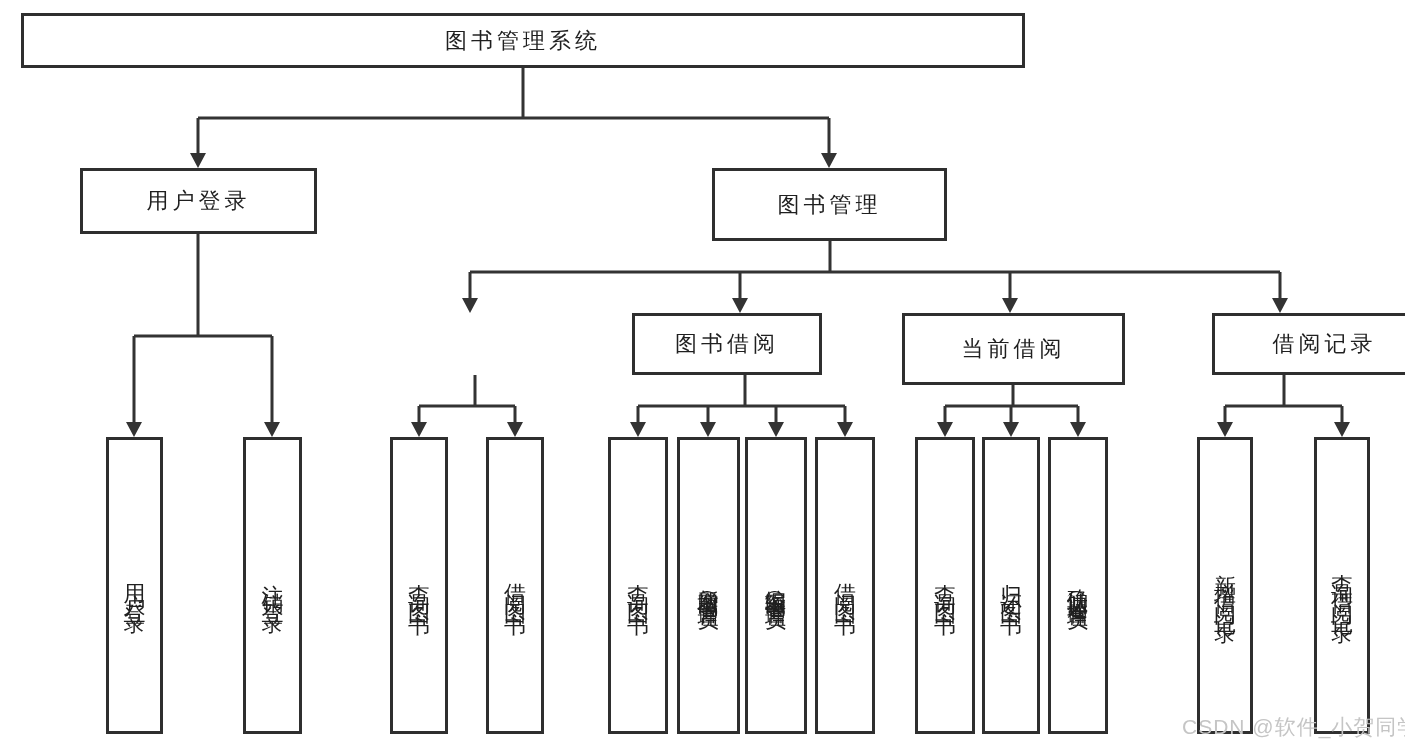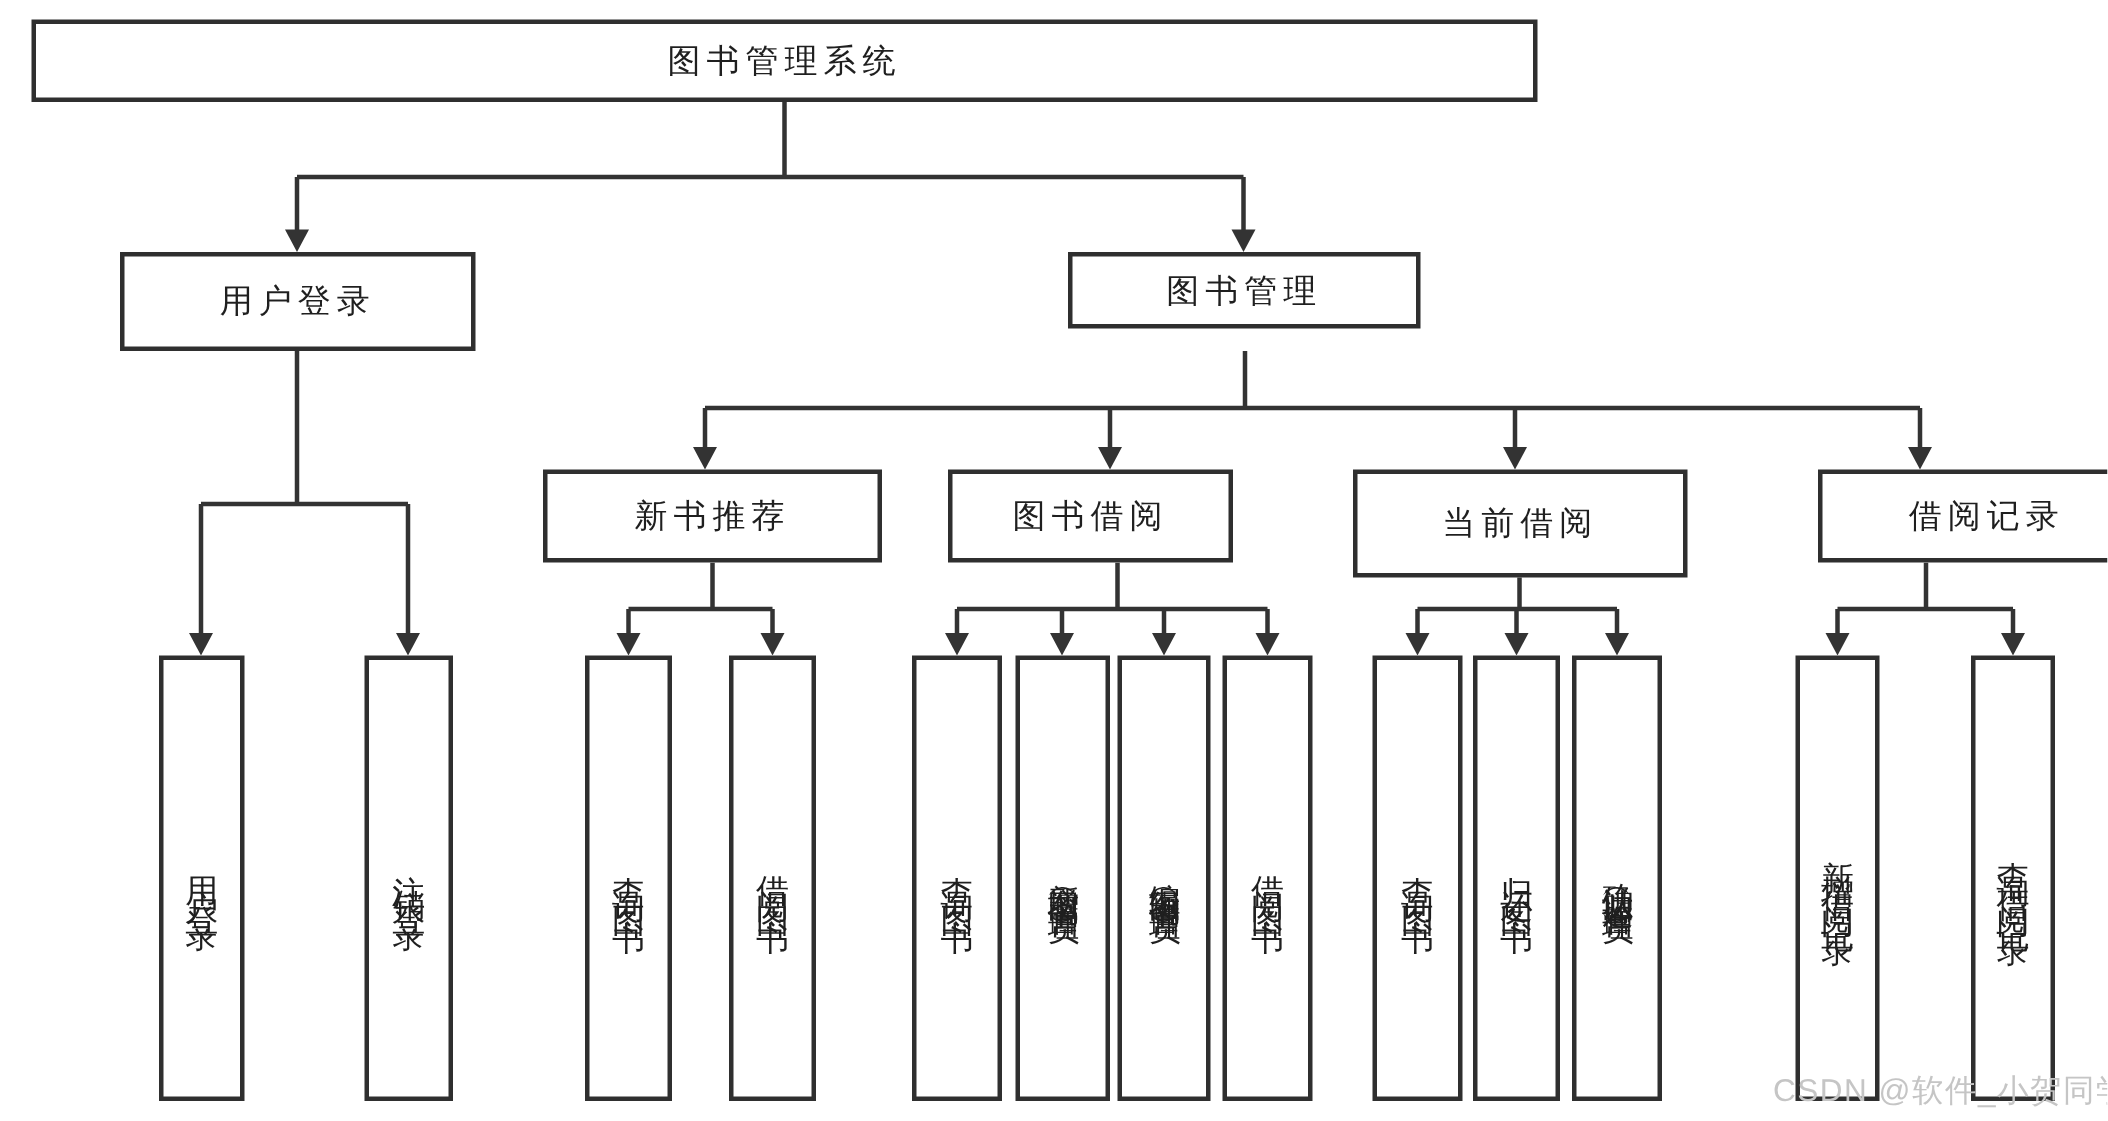--- a/index.html
+++ b/index.html
@@ -99,23 +99,22 @@
       <polygon points="1003,422 1019,422 1011,437"></polygon>
       <polygon points="1070,422 1086,422 1078,437"></polygon>
       <polygon points="1217,422 1233,422 1225,437"></polygon>
       <polygon points="1334,422 1350,422 1342,437"></polygon>
     </g>
   </svg>
 
   <div class="node" style="left:21px; top:13px; width:1004px; height:55px;">图书管理系统</div>
 
   <div class="node" style="left:80px; top:168px; width:237px; height:66px;">用户登录</div>
-  <div class="node" style="left:712px; top:168px; width:235px; height:51px;">图书管理</div>
+  <div class="node" style="left:712px; top:168px; width:235px; height:73px;">图书管理</div>
 
-  <div class="node" style="left:362px; top:313px; width:226px; height:62px;">新书推荐</div>
   <div class="node" style="left:632px; top:313px; width:190px; height:62px;">图书借阅</div>
   <div class="node" style="left:902px; top:313px; width:223px; height:72px;">当前借阅</div>
   <div class="node" style="left:1172px; top:313px; width:225px; height:62px;margin-left:40px;">借阅记录</div>
 
   <div class="vbox" style="left:106px; width:57px;">
     <span class="vtext">用户登录</span>
   </div>
   <div class="vbox" style="left:243px; width:59px;">
     <span class="vtext">注销登录</span>
   </div>

